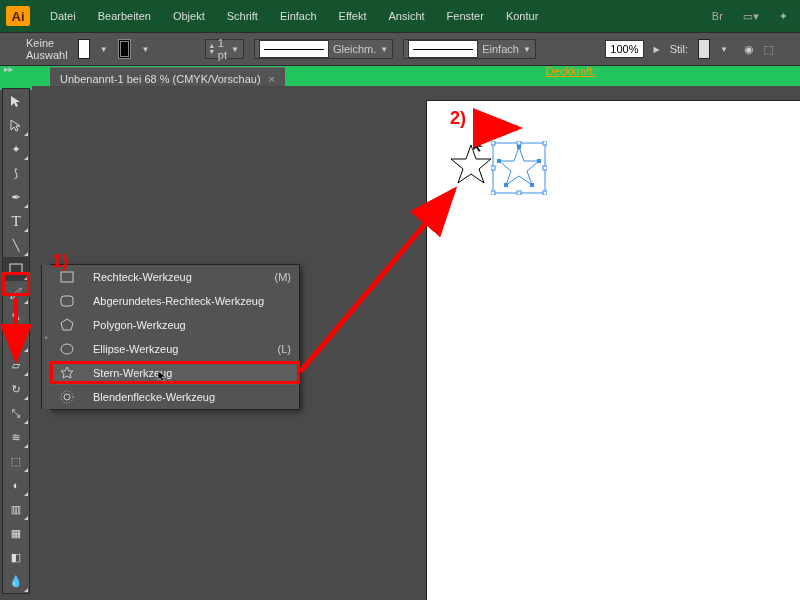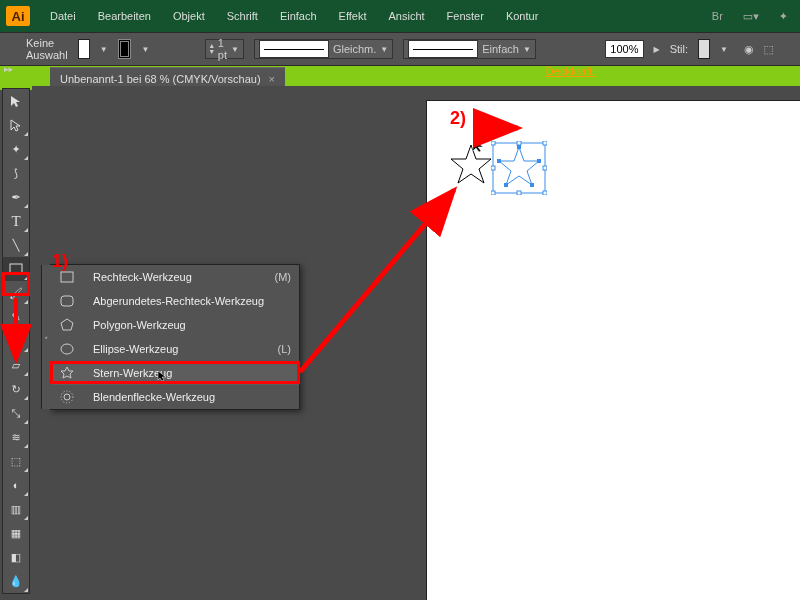--- a/index.html
+++ b/index.html
@@ -18,21 +18,21 @@
 .ctrl-link { color: #ff9a00; text-decoration: underline; cursor: pointer; margin-top: 44px; }
 .swatch { width: 20px; height: 20px; border: 1px solid #222; background: #fff; }
 .swatch.black { background: #000; border: 3px double #888; }
 .dropdown { display: flex; align-items: center; height: 20px; background: #5a5a5a; border: 1px solid #333; padding: 0 4px; gap: 4px; }
 .dropdown .caret { font-size: 8px; color: #ccc; }
 .stroke-preview { width: 70px; height: 18px; background: #fff; display: flex; align-items: center; justify-content: center; border: 1px solid #333; }
 .stroke-preview .line { width: 60px; height: 1px; background: #000; }
 .num-input { width: 40px; height: 18px; background: #fff; color: #000; border: 1px solid #333; display: flex; align-items: center; padding: 0 4px; }
 
 
-.tabbar { height: 24px; background: #84cc16; display: flex; align-items: center; padding-left: 50px; }
+.tabbar { height: 24px; background: #22c55e; display: flex; align-items: center; padding-left: 50px; }
 .panel-toggle { position: absolute; left: 4px; top: 64px; color: #ccc; font-size: 9px; }
 .doc-tab { background: #535353; height: 22px; padding: 0 10px; display: flex; align-items: center; color: #ddd; gap: 8px; border-top: 1px solid #666; }
 .tab-close { font-size: 11px; cursor: pointer; color: #aaa; }
 
 
 .toolbar { position: absolute; left: 2px; top: 88px; width: 28px; background: #535353; border: 1px solid #2a2a2a; display: flex; flex-direction: column; }
 .tool { width: 26px; height: 24px; display: flex; align-items: center; justify-content: center; color: #ddd; cursor: pointer; position: relative; }
 .tool.active { background: #3a3a3a; }
 .tool .submenu-mark { position: absolute; right: 1px; bottom: 1px; width: 0; height: 0; border-right: 4px solid #ccc; border-top: 4px solid transparent; }
 

